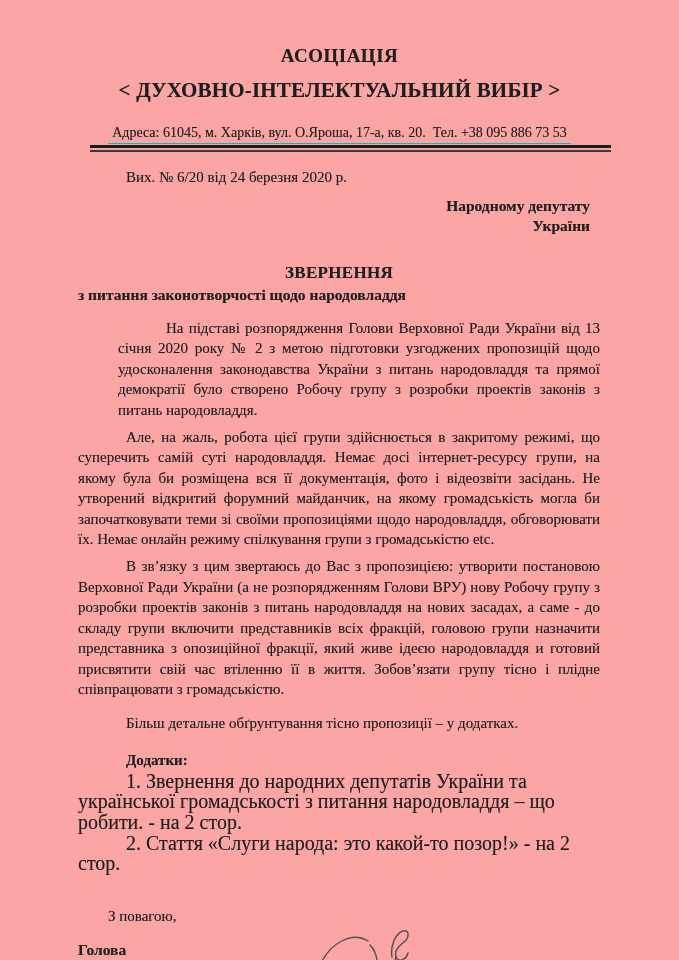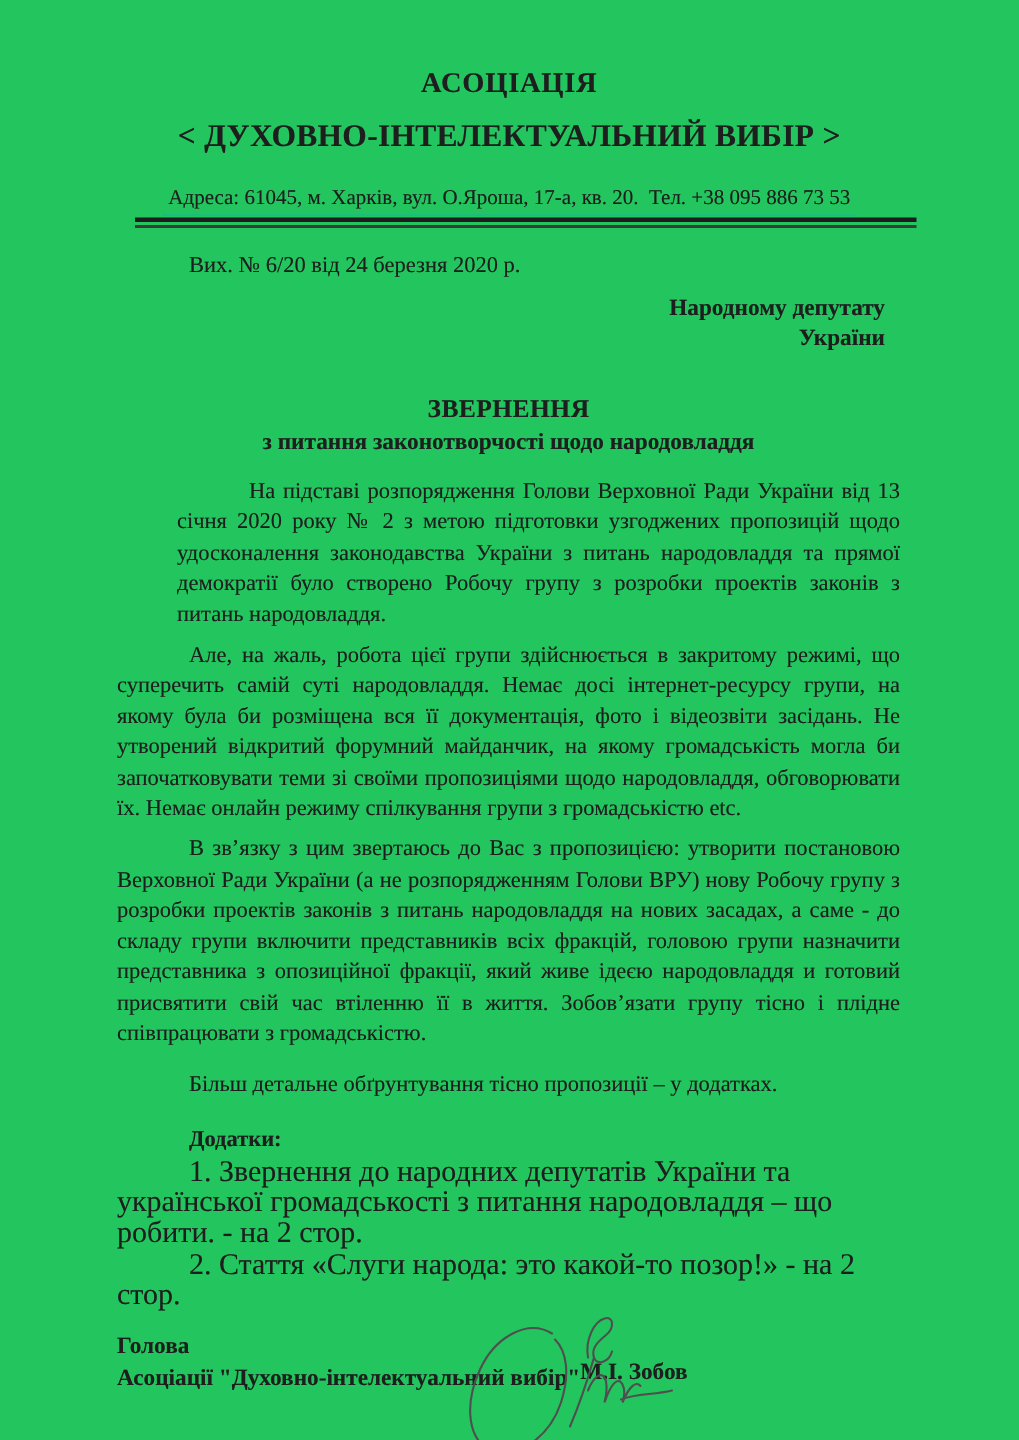--- a/index.html
+++ b/index.html
@@ -4,21 +4,21 @@
 <style>
   html, body {
     margin: 0;
     padding: 0;
     background: #ffffff;
   }
   .page {
     position: relative;
     width: 679px;
     height: 960px;
-    background: #22c55e;
+    background: #fca5a5;
     overflow: hidden;
     font-family: "Liberation Serif", "DejaVu Serif", serif;
     color: #1e1e1e;
     text-shadow: 0 0 0.4px rgba(30,30,30,0.45);
   }
 
   
   .letterhead { padding-top: 44px; text-align: center; }
   .org-type {
     font-size: 19px;
@@ -69,21 +69,21 @@
   .doc-title {
     margin-top: 26px;
     text-align: center;
     font-size: 17px;
     font-weight: bold;
     line-height: 22px;
     letter-spacing: 0.3px;
   }
   .doc-subtitle {
     margin-top: 1px;
-    text-align: center;
+    text-align: left;
     font-size: 15.5px;
     font-weight: bold;
     line-height: 20px;
   }
 
   .body-par {
     margin: 7px 0 0 0;
     font-size: 15px;
     line-height: 20.4px;
     text-align: justify;
@@ -166,20 +166,21 @@
 
     <p class="body-par first">На підставі розпорядження Голови Верховної Ради України від 13 січня 2020 року № 2 з метою підготовки узгоджених пропозицій щодо удосконалення законодавства України з питань народовладдя та прямої демократії було створено Робочу групу з розробки проектів законів з питань народовладдя.</p>
     <p class="body-par">Але, на жаль, робота цієї групи здійснюється в закритому режимі, що суперечить самій суті народовладдя. Немає досі інтернет-ресурсу групи, на якому була би розміщена вся її документація, фото і відеозвіти засідань. Не утворений відкритий форумний майданчик, на якому громадськість могла би започатковувати теми зі своїми пропозиціями щодо народовладдя, обговорювати їх. Немає онлайн режиму спілкування групи з громадськістю etc.</p>
     <p class="body-par">В зв’язку з цим звертаюсь до Вас з пропозицією: утворити постановою Верховної Ради України (а не розпорядженням Голови ВРУ) нову Робочу групу з розробки проектів законів з питань народовладдя на нових засадах, а саме - до складу групи включити представників всіх фракцій, головою групи назначити представника з опозиційної фракції, який живе ідеєю народовладдя и готовий присвятити свій час втіленню її в життя. Зобов’язати групу тісно і плідне співпрацювати з громадськістю.</p>
     <p class="body-par standalone">Більш детальне обґрунтування тісно пропозиції – у додатках.</p>
 
     <div class="attach-label">Додатки:</div>
     <p class="attach-item">1. Звернення до народних депутатів України та української громадськості з питання народовладдя – що робити. - на 2 стор.</p>
     <p class="attach-item">2. Стаття «Слуги народа: это какой-то позор!» - на 2 стор.</p>
 
+    <div class="closing">З повагою,</div>
   </div>
 
   <div class="signoff">
     <div class="signer-titles">
       <div>Голова</div>
       <div>Асоціації "Духовно-інтелектуальний вибір"</div>
     </div>
 
     <svg class="signature-svg" width="158" height="102" viewBox="0 0 158 102" fill="none">
 

